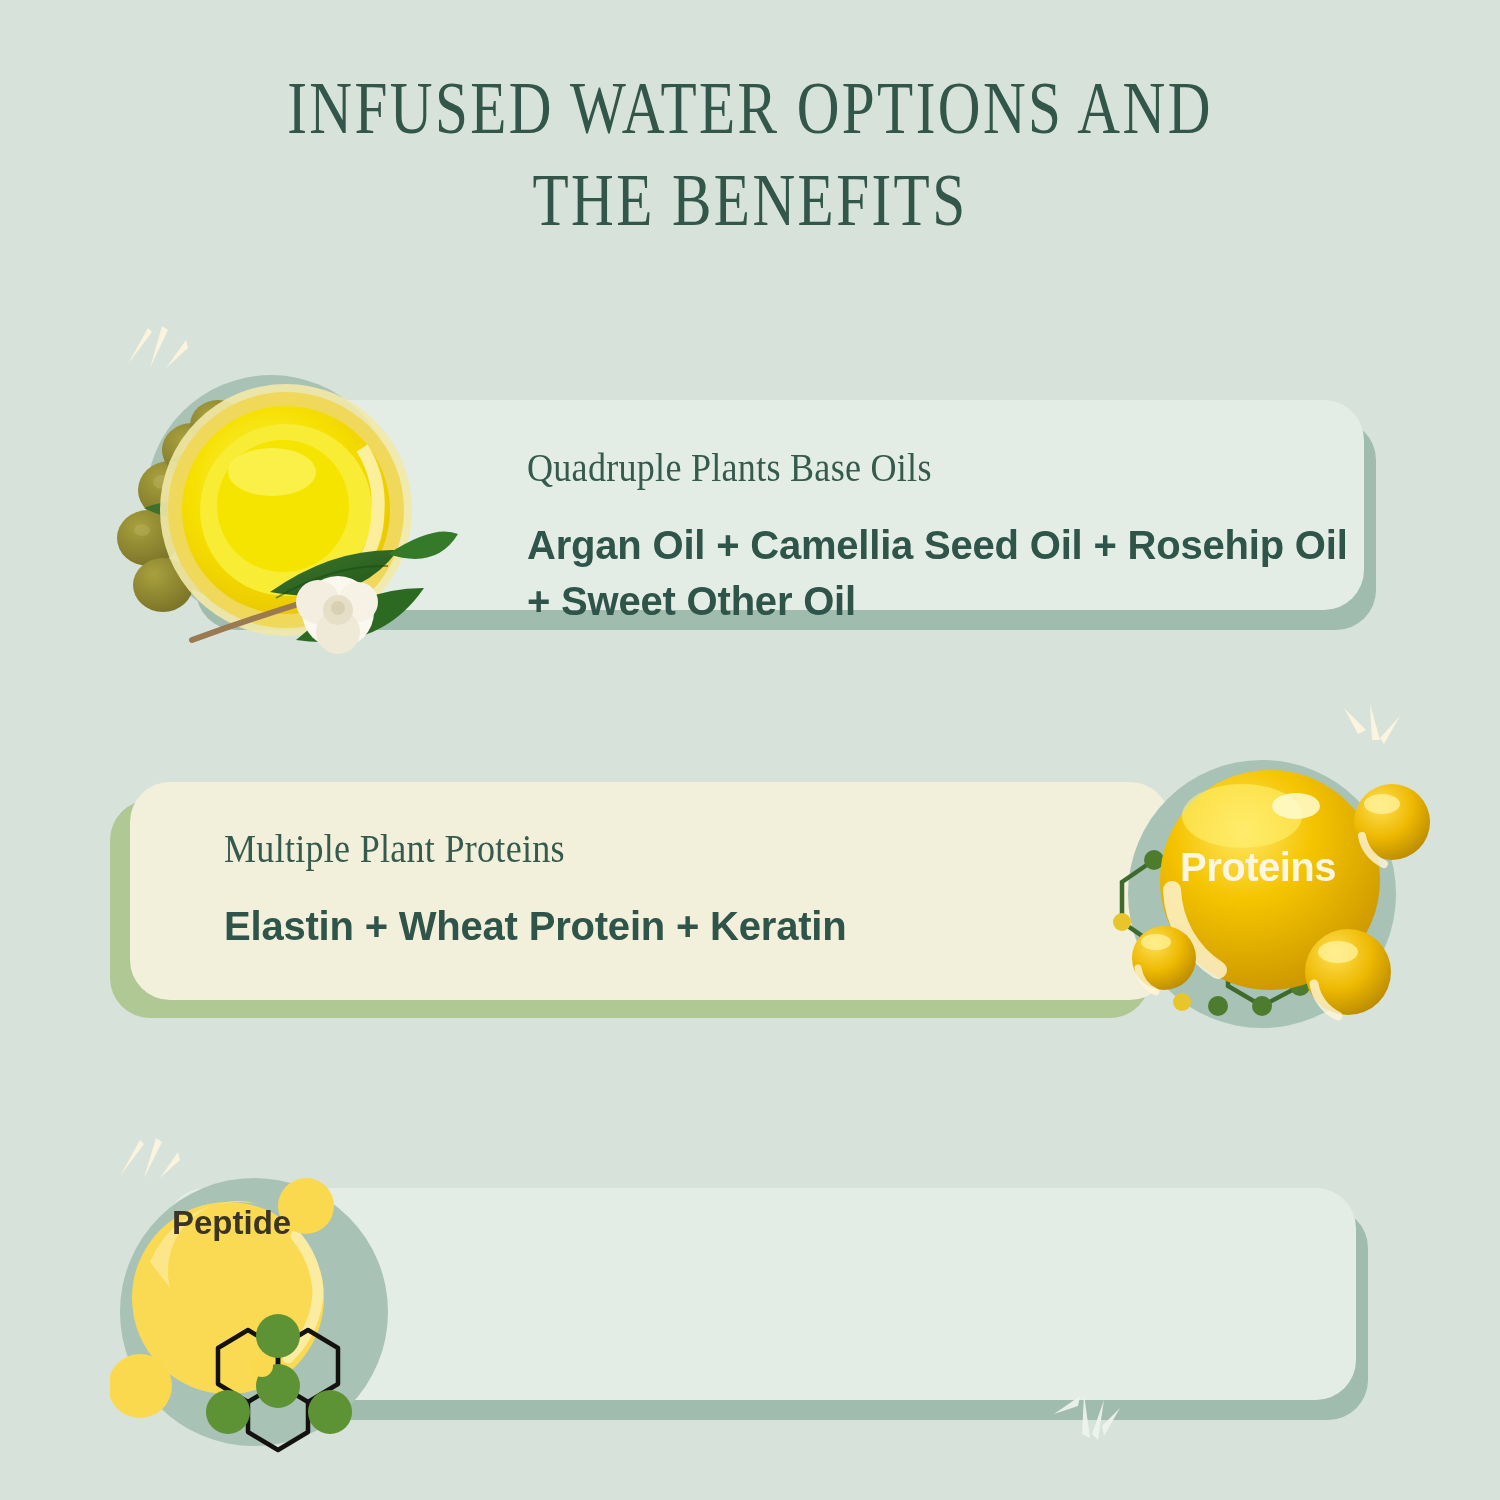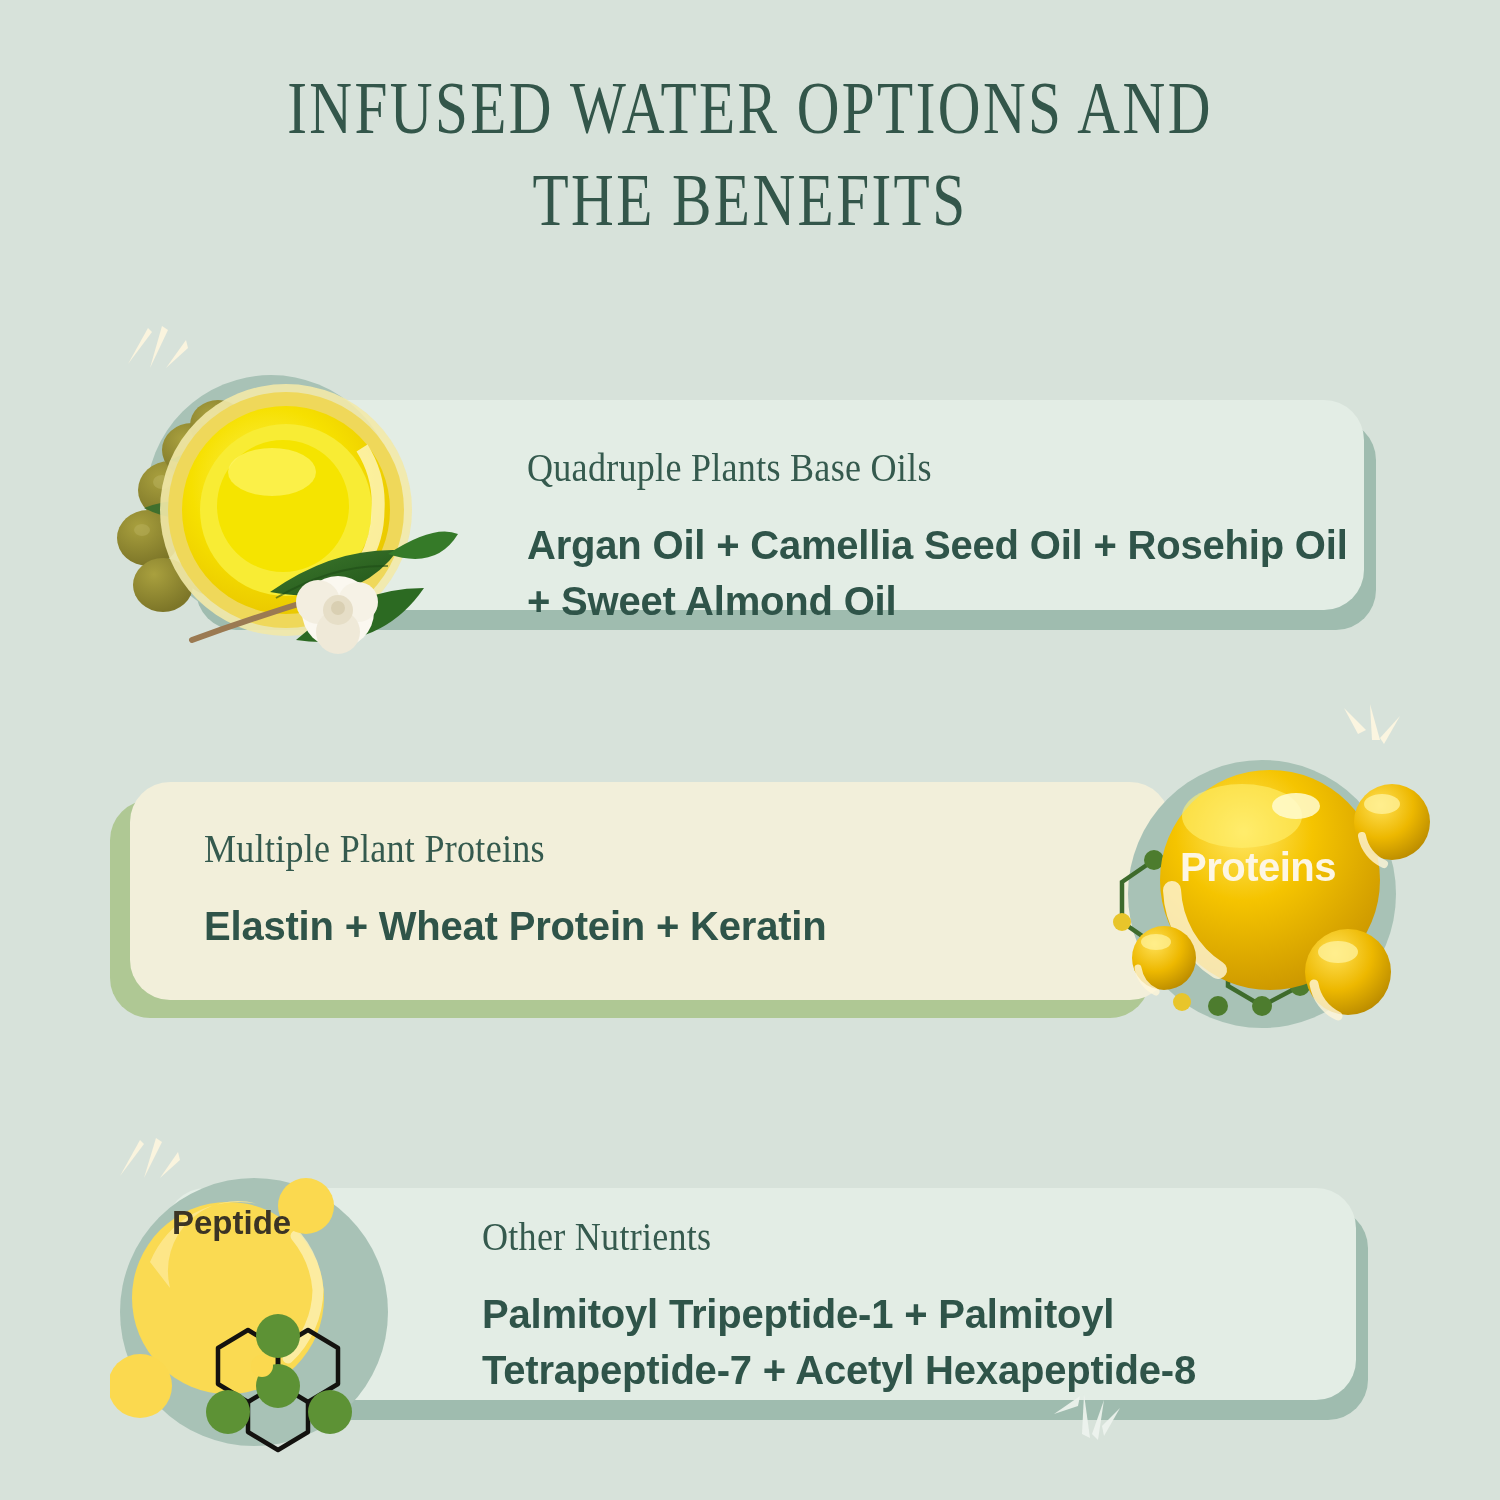--- a/index.html
+++ b/index.html
@@ -81,21 +81,21 @@
   }
 
   
   #card1-shadow { left: 196px; top: 420px; width: 1180px; height: 210px; background: #9fbcaf; }
   #card1-face   { left: 184px; top: 400px; width: 1180px; height: 210px; background: #e3ede5; }
   #card1-text   { left: 527px; top: 443px; width: 840px; }
 
   
   #card2-shadow { left: 110px; top: 800px; width: 1040px; height: 218px; background: #afc894; }
   #card2-face   { left: 130px; top: 782px; width: 1040px; height: 218px; background: #f2efda; }
-  #card2-text   { left: 204px; top: 824px; width: 840px; }
+  #card2-text   { left: 224px; top: 824px; width: 840px; }
 
   
   #card3-shadow { left: 178px; top: 1208px; width: 1190px; height: 212px; background: #9fbcaf; }
   #card3-face   { left: 166px; top: 1188px; width: 1190px; height: 212px; background: #e3ede5; }
   #card3-text   { left: 482px; top: 1212px; width: 850px; }
 
   
   .sage-circle {
     position: absolute;
     border-radius: 50%;
@@ -222,21 +222,21 @@
   <div class="sparkle" id="sparkle1">
     <svg viewBox="0 0 80 60" width="80" height="60" xmlns="http://www.w3.org/2000/svg">
       <path d="M10 42 L30 6 L34 10 Z" fill="#faf4de"></path>
       <path d="M32 46 L44 4 L50 8 Z" fill="#faf4de"></path>
       <path d="M48 46 L68 18 L70 26 Z" fill="#faf4de"></path>
     </svg>
   </div>
 
   <div class="card-text" id="card1-text">
     <div class="kicker">Quadruple Plants Base Oils</div>
-    <div class="headline">Argan Oil + Camellia Seed Oil + Rosehip Oil + Sweet Almond Oil</div>
+    <div class="headline">Argan Oil + Camellia Seed Oil + Rosehip Oil + Sweet Other Oil</div>
   </div>
 
   <div class="card-shadow" id="card2-shadow"></div>
   <div class="card-face" id="card2-face"></div>
 
   <div class="sage-circle" id="circle2"></div>
 
   <div class="artwork" id="art-protein">
     <svg viewBox="0 0 330 300" width="330" height="300" xmlns="http://www.w3.org/2000/svg">
       <defs>
@@ -357,18 +357,14 @@
 
   <div class="sparkle" id="sparkle4">
     <svg viewBox="0 0 90 66" width="90" height="66" xmlns="http://www.w3.org/2000/svg">
       <path d="M8 22 L34 4 L32 14 Z" fill="#eef4ee" opacity="0.9"></path>
       <path d="M38 2 L44 46 L36 42 Z" fill="#eef4ee" opacity="0.9"></path>
       <path d="M58 8 L52 48 L46 42 Z" fill="#eef4ee" opacity="0.9"></path>
       <path d="M74 16 L58 44 L56 34 Z" fill="#eef4ee" opacity="0.9"></path>
     </svg>
   </div>
 
-  <div class="card-text" id="card3-text">
-    <div class="kicker">Other Nutrients</div>
-    <div class="headline">Palmitoyl Tripeptide-1 + Palmitoyl Tetrapeptide-7 + Acetyl Hexapeptide-8</div>
-  </div>
 
 </div>
 
 </body></html>

